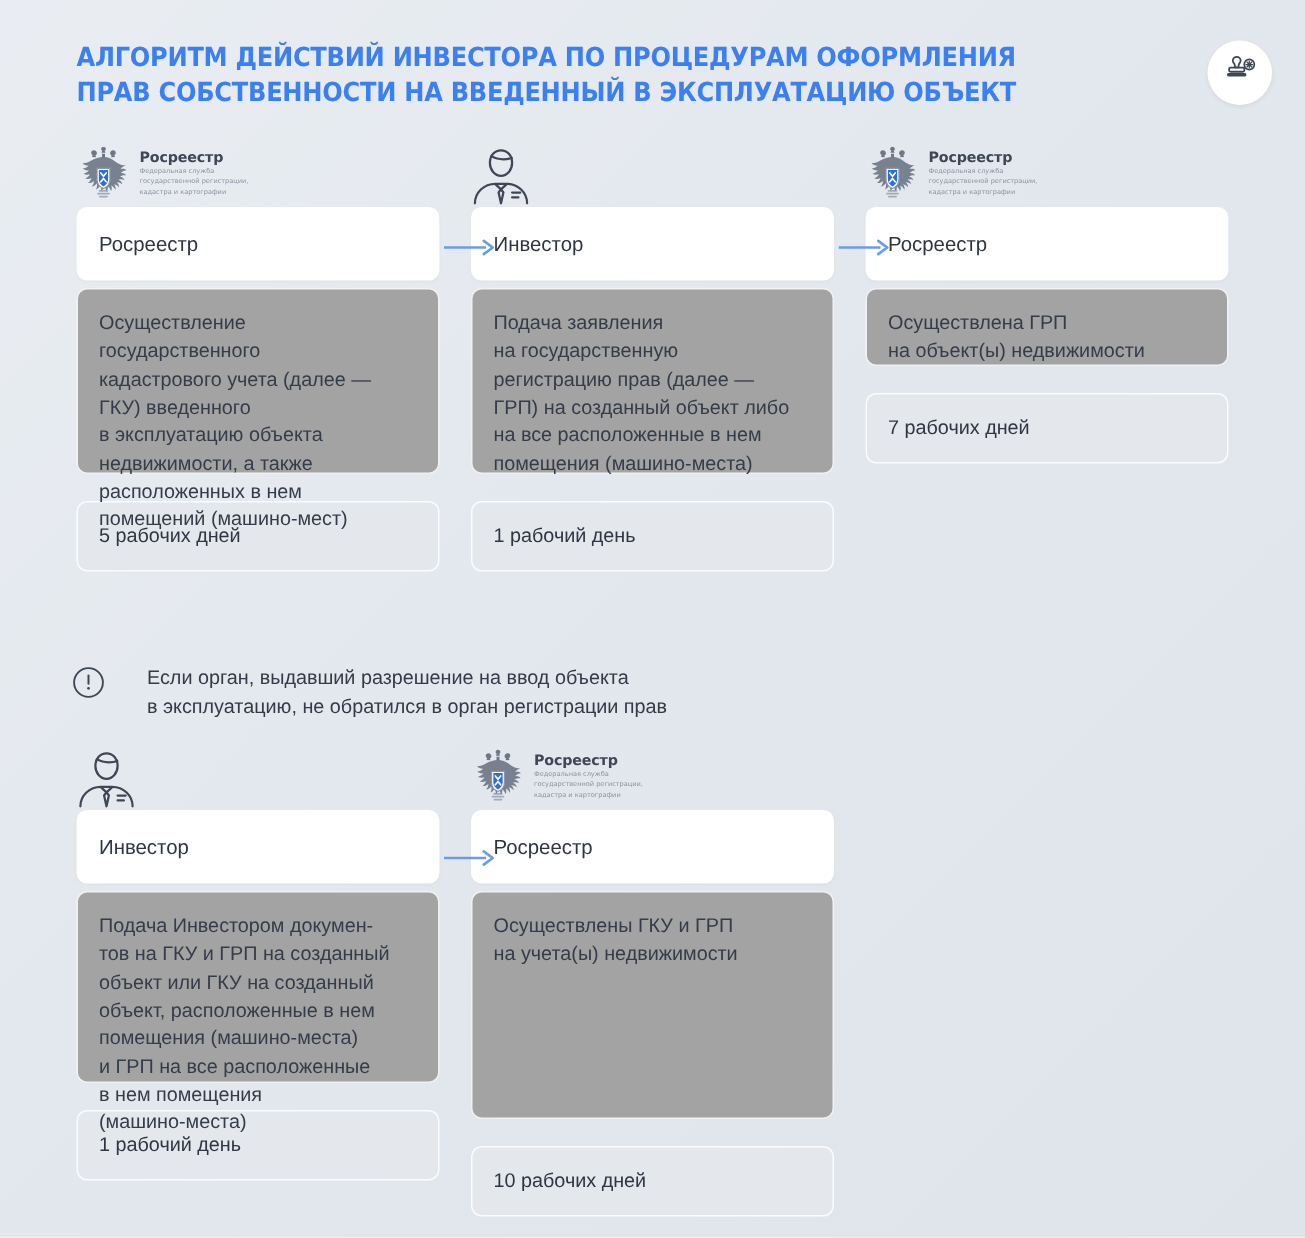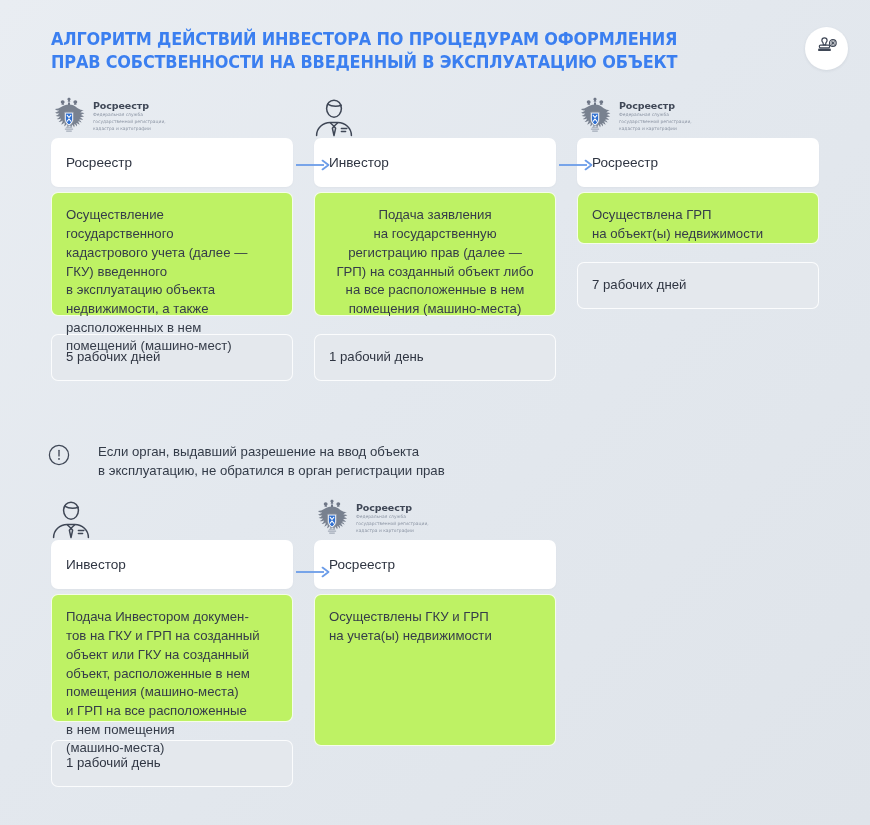--- a/index.html
+++ b/index.html
@@ -109,21 +109,21 @@
   .card-actor {
     background: #ffffff;
     font-size: 13.6px;
     padding: 14px 14px;
     min-height: 39px;
     display: flex;
     align-items: center;
     box-shadow: 0 1px 2px rgba(70,80,100,0.04);
   }
   .card-body {
-    background: #bef264;
+    background: #a3a3a3;
     margin-top: 5px;
     color: #353c49;
   }
   .card-term {
     background: #e4e8ed;
     margin-top: 18px;
     min-height: 38px;
     display: flex;
     align-items: center;
   }
@@ -213,21 +213,21 @@
         <svg class="person-icon" viewBox="0 0 40 42" fill="none">
           <path d="M12.6 12.6c0-5 3.2-8.4 7.4-8.4s7.4 3.4 7.4 8.4c0 4.6-3.3 8.6-7.4 8.6s-7.4-4-7.4-8.6z" stroke="#3f4756" stroke-width="1.5"></path>
           <path d="M13.6 8.1c2.3 1.4 5.1 2.1 8 2.1 2 0 3.9-.3 5.6-.9" stroke="#3f4756" stroke-width="1.5" stroke-linecap="round"></path>
           <path d="M2.6 39.5c0-7.2 6.1-13 13.6-13h7.6c7.5 0 13.6 5.8 13.6 13" stroke="#3f4756" stroke-width="1.5" stroke-linecap="round"></path>
           <path d="M16.2 26.8l3.8 3.4 3.8-3.4" stroke="#3f4756" stroke-width="1.5" stroke-linejoin="round"></path>
           <path d="M20 30.2l-1.6 2.1 1.6 7.2 1.6-7.2-1.6-2.1z" stroke="#3f4756" stroke-width="1.5" stroke-linejoin="round"></path>
           <path d="M27.4 32.4h5.4M27.4 35.6h4.2" stroke="#3f4756" stroke-width="1.5" stroke-linecap="round"></path>
         </svg>
       </div>
       <div class="card card-actor">Инвестор</div>
-      <div class="card card-body" style="height: 124px; text-align: center;">Подача заявления
+      <div class="card card-body" style="height: 124px;">Подача заявления
 на государственную
 регистрацию прав (далее —
 ГРП) на созданный объект либо
 на все расположенные в нем
 помещения (машино-места)</div>
       <div class="card card-term">1 рабочий день</div>
     </div>
     <div class="column" style="left: 577px; width: 242px;">
       <div class="logo-row">
         <div class="rosreestr-lockup">
@@ -309,20 +309,21 @@
             <div class="rosreestr-name">Росреестр</div>
             <div class="rosreestr-sub">Федеральная служба
 государственной регистрации,
 кадастра и картографии</div>
           </div>
         </div>
       </div>
       <div class="card card-actor">Росреестр</div>
       <div class="card card-body" style="height: 152px;">Осуществлены ГКУ и ГРП
 на учета(ы) недвижимости</div>
+      <div class="card card-term">10 рабочих дней</div>
     </div>
     <svg class="arrow" viewBox="0 0 36 14" fill="none" style="left: 296px; top: 71px;">
       <path d="M0 7h28" stroke="#6b9ce8" stroke-width="1.8"></path>
       <path d="M26.5 2.6L32.5 7l-6 4.4" stroke="#6b9ce8" stroke-width="1.8" stroke-linecap="round" stroke-linejoin="round" fill="none"></path>
     </svg>
   </div>
 
 <div class="note">
   <div class="note-icon">
     <svg width="22" height="22" viewBox="0 0 22 22" fill="none">

